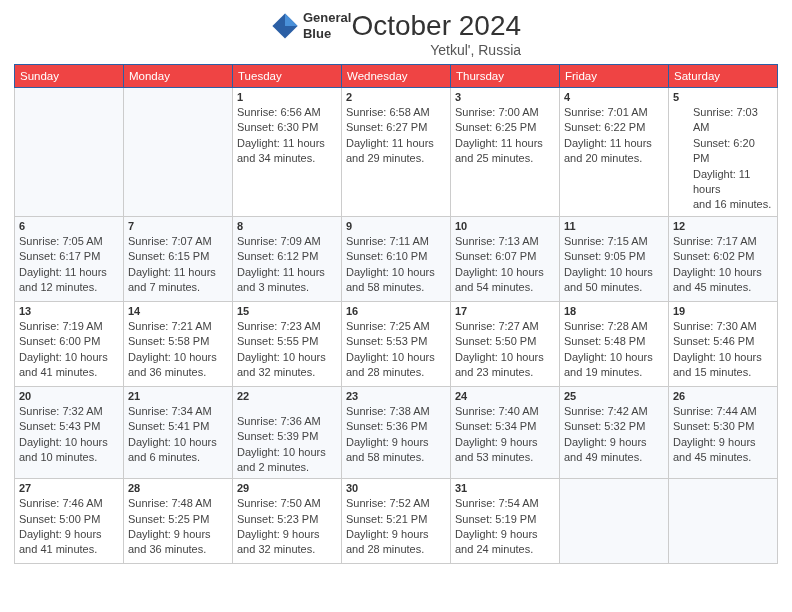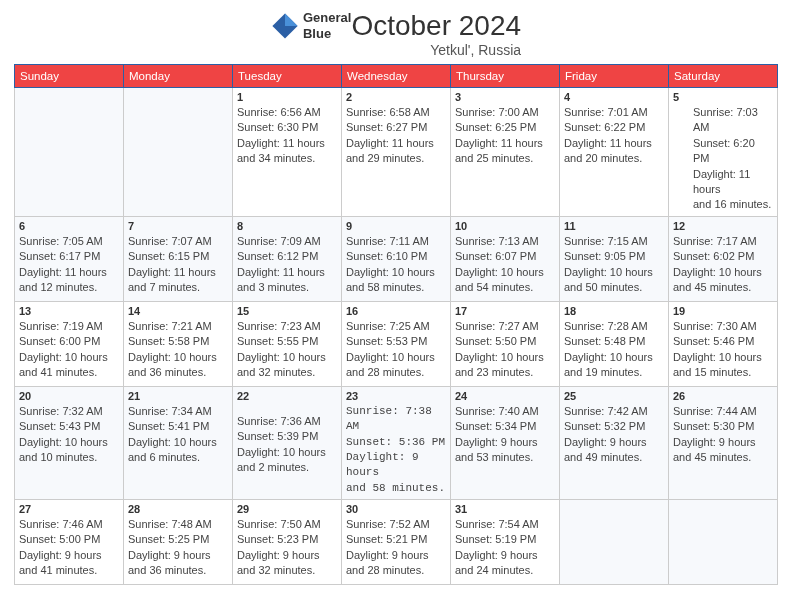--- a/index.html
+++ b/index.html
@@ -288,21 +288,21 @@
           </td>
           <td>
             <span class="day-number">22</span>
             <div class="day-info" style="white-space: pre-line; margin-top: 12px;">Sunrise: 7:36 AM
 Sunset: 5:39 PM
 Daylight: 10 hours
 and 2 minutes.</div>
           </td>
           <td>
             <span class="day-number">23</span>
-            <div class="day-info" style="white-space: pre-line; font-family: Liberation Mono, monospace;">Sunrise: 7:38 AM
+            <div class="day-info" style="white-space: pre-line;">Sunrise: 7:38 AM
 Sunset: 5:36 PM
 Daylight: 9 hours
 and 58 minutes.</div>
           </td>
           <td>
             <span class="day-number">24</span>
             <div class="day-info" style="white-space: pre-line;">Sunrise: 7:40 AM
 Sunset: 5:34 PM
 Daylight: 9 hours
 and 53 minutes.</div>

